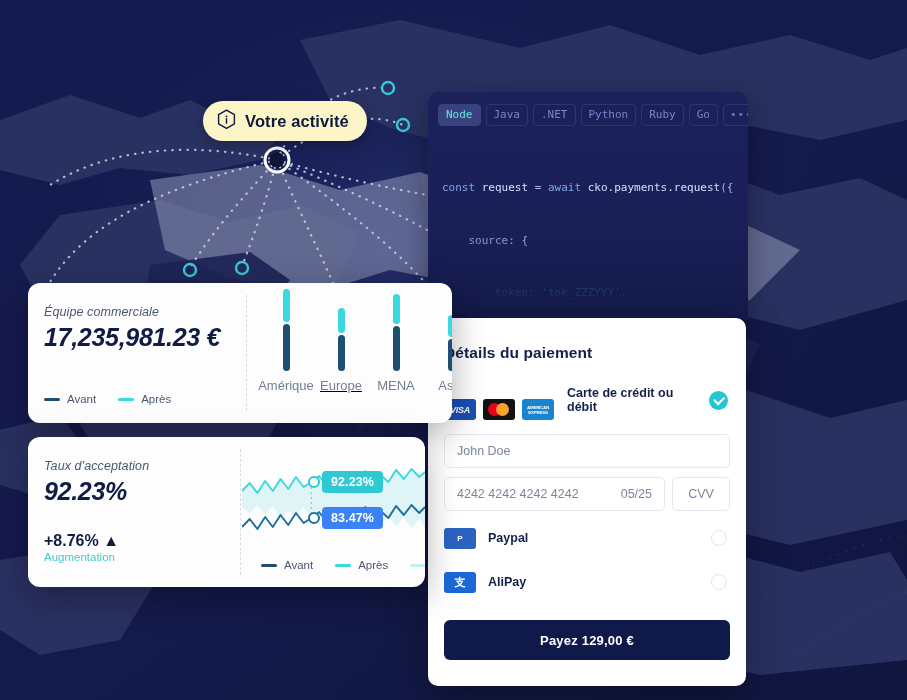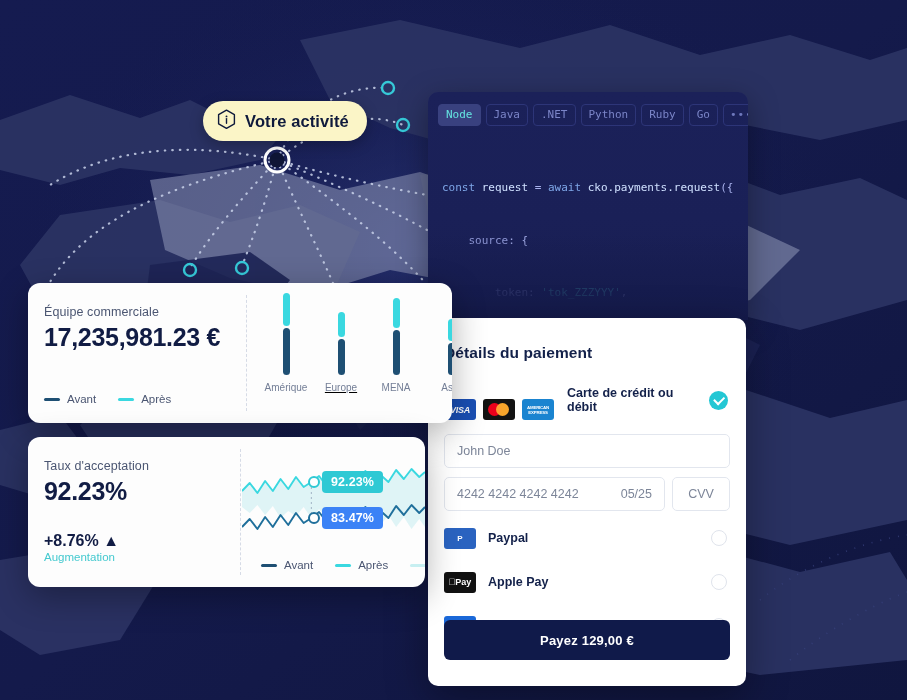--- a/index.html
+++ b/index.html
@@ -110,37 +110,37 @@
   }
 
   
   .stat-card {
     position:absolute; background:#fdfdfd; border-radius:12px;
     box-shadow: 0 10px 34px rgba(0,0,0,.32);
     overflow:hidden;
   }
   #sales-card { left: 28px; top: 283px; width: 424px; height: 140px; }
   #accept-card { left: 28px; top: 437px; width: 397px; height: 150px; }
-  .stat-left { position:absolute; left:0; top:0; bottom:0; padding: 22px 0 0 16px; }
+  .stat-left { position:absolute; left:0; top:0; bottom:0; padding: 22px 0 0 16px; font-style: italic; }
   .stat-title { font-size: 12.5px; color:#4b5672; letter-spacing:.1px; }
   .stat-value { font-size: 25px; font-weight: 700; color:#111c44; margin-top: 4px; letter-spacing:-.3px; }
   .divider { position:absolute; top:12px; bottom:12px; border-left: 1px dashed #d6dbe6; }
 
   .legend { display:flex; align-items:center; gap: 22px; }
   .lg { display:flex; align-items:center; gap:7px; font-size:11.5px; color:#4b5672; }
   .lg .sw { width:16px; height:3px; border-radius:2px; }
 
   #sales-legend { position:absolute; left:16px; bottom:18px; }
   #bars-area { position:absolute; left: 220px; right: 0; top: 14px; bottom: 0; }
   .bar-group { position:absolute; bottom: 30px; width: 60px; text-align:center; }
   .bar-stack { position:relative; width:7px; margin:0 auto; }
   .bar-after { width:7px; border-radius:3.5px; background:#3ad8e0; }
   .bar-before { width:7px; border-radius:3.5px; background:#1e4f73; margin-top:2px; }
   .bar-label { font-size: 11px; color:#6b7governance; }
-  .bar-label { font-size: 10px; color:#737e96; margin-top: 7px; }
+  .bar-label { font-size: 13px; color:#737e96; margin-top: 7px; }
 
   #accept-delta { position:absolute; left:16px; bottom:24px; }
   #delta-value { font-size: 16px; font-weight:700; color:#111c44; }
   #delta-caption { font-size: 11.5px; color:#44c9cf; margin-top:1px; }
   #accept-legend { position:absolute; left: 233px; bottom: 16px; }
   #line-area { position:absolute; left: 214px; right:0; top: 12px; height: 108px; }
 
   .tooltip {
     position:absolute; height:22px; border-radius:4px; display:flex; align-items:center;
     padding: 0 9px; font-size: 12.5px; font-weight:700; color:#fff; letter-spacing:.1px;
@@ -284,25 +284,20 @@
       <div class="field" id="card-number-field">
         <span>4242 4242 4242 4242</span>
         <span>05/25</span>
       </div>
       <div class="field" id="cvv-field">CVV</div>
     </div>
 
     <div class="pmrow">
       <span class="pmicon paypal">P</span>
       <span class="pmlabel">Paypal</span>
-      <span class="pmradio"></span>
-    </div>
-    <div class="pmrow">
-      <span class="pmicon applepay">Pay</span>
-      <span class="pmlabel">Apple Pay</span>
       <span class="pmradio"></span>
     </div>
     <div class="pmrow">
       <span class="pmicon alipay">支</span>
       <span class="pmlabel">AliPay</span>
       <span class="pmradio"></span>
     </div>
 
     <div id="pay-button">Payez 129,00 €</div>
   </div>

